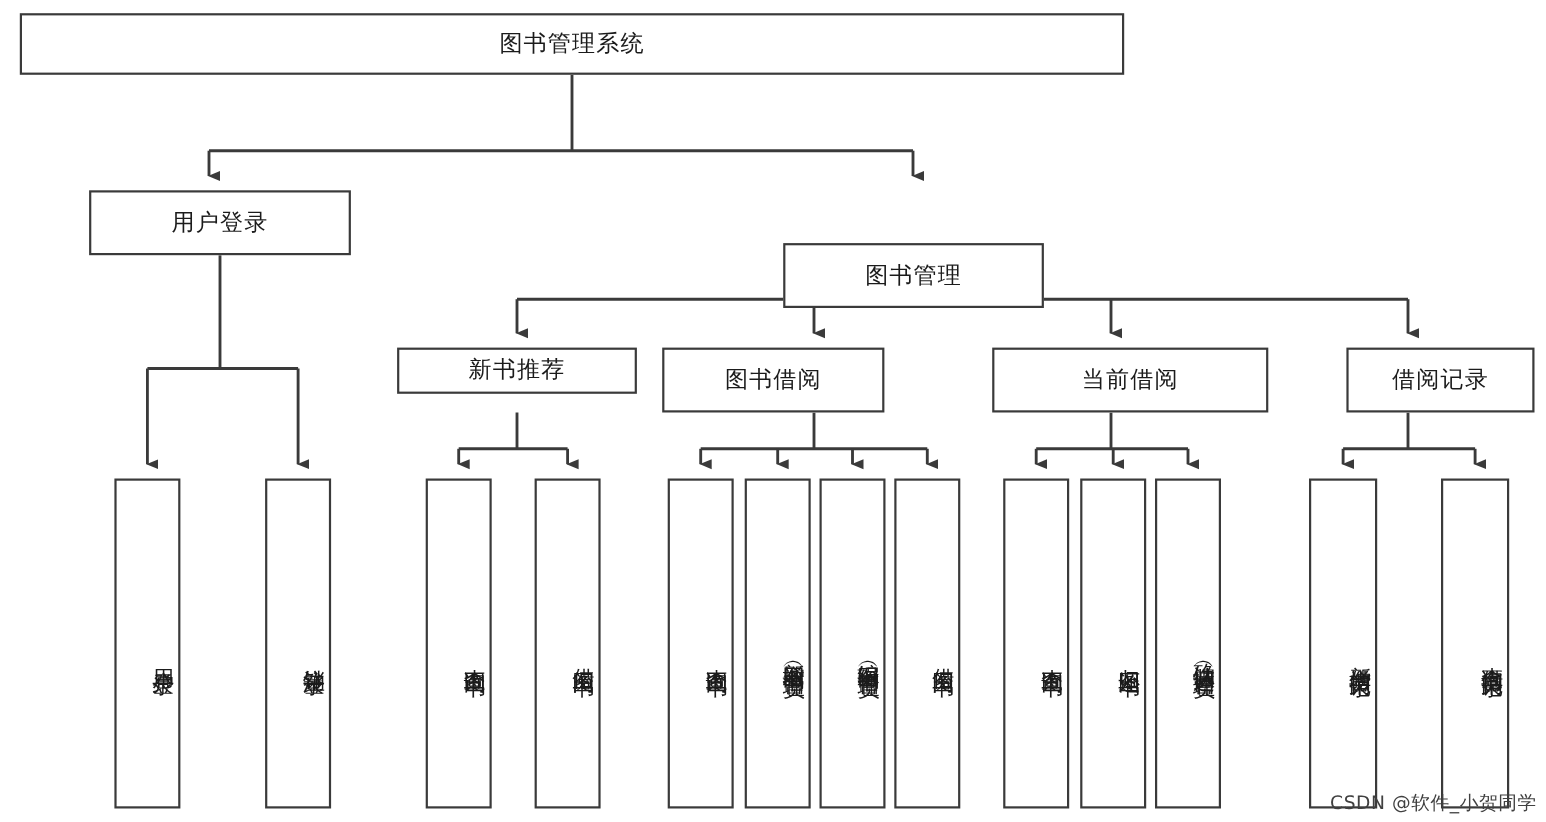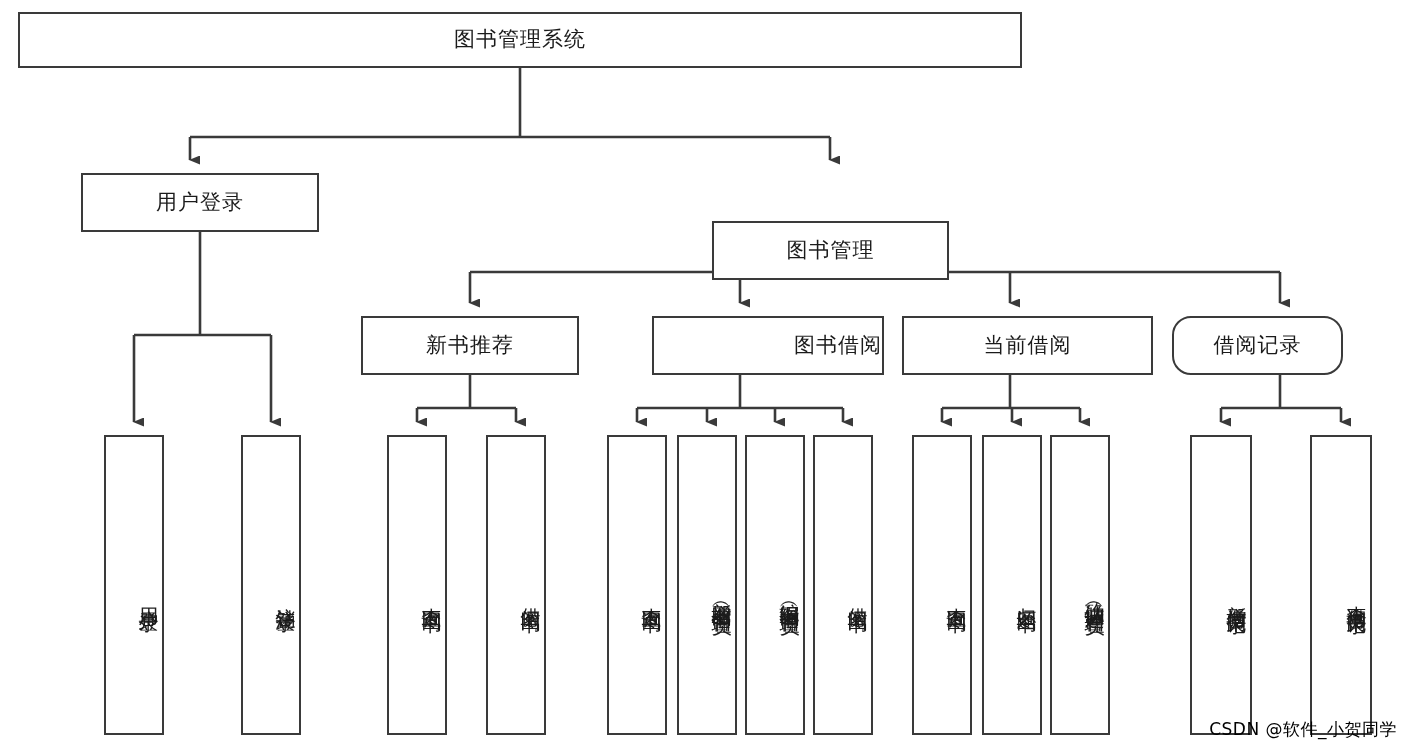--- a/index.html
+++ b/index.html
@@ -57,21 +57,21 @@
     top: 0;
     width: 1405px;
     height: 747px;
     pointer-events: none;
   }
   .watermark {
     position: absolute;
     right: 8px;
     bottom: 6px;
     font-size: 17px;
-    color: #000000;
+    color: #404040;
     letter-spacing: 0.5px;
     white-space: nowrap;
   }
 </style>
 </head>
 <body>
 
 <div id="stage">
 
   <svg id="wires" viewBox="0 0 1405 747">
@@ -130,30 +130,30 @@
     <span>图书管理系统</span>
   </div>
 
   <div class="node horiz" style="left:81px; top:173px; width:238px; height:59px;">
     <span>用户登录</span>
   </div>
   <div class="node horiz" style="left:712px; top:173px; width:237px; height:59px;margin-top:48px;">
     <span>图书管理</span>
   </div>
 
-  <div class="node horiz" style="left:361px; top:316px; width:218px; height:59px;">
+  <div class="node horiz" style="left:361px; top:316px; width:218px; height:42px;">
     <span>新书推荐</span>
   </div>
-  <div class="node horiz" style="left:652px; top:316px; width:232px; height:59px;justify-content:flex-end;">
+  <div class="node horiz" style="left:602px; top:316px; width:202px; height:59px;">
     <span>图书借阅</span>
   </div>
   <div class="node horiz" style="left:902px; top:316px; width:251px; height:59px;">
     <span>当前借阅</span>
   </div>
-  <div class="node horiz" style="left:1172px; top:316px; width:171px; height:59px;border-radius:19px;">
+  <div class="node horiz" style="left:1224px; top:316px; width:171px; height:59px;">
     <span>借阅记录</span>
   </div>
 
   <div class="node vert" style="left:104px; top:435px; width:60px; height:300px;">
     <span class="vtext">用户登录</span>
   </div>
   <div class="node vert" style="left:241px; top:435px; width:60px; height:300px;">
     <span class="vtext">注销登录</span>
   </div>
 

